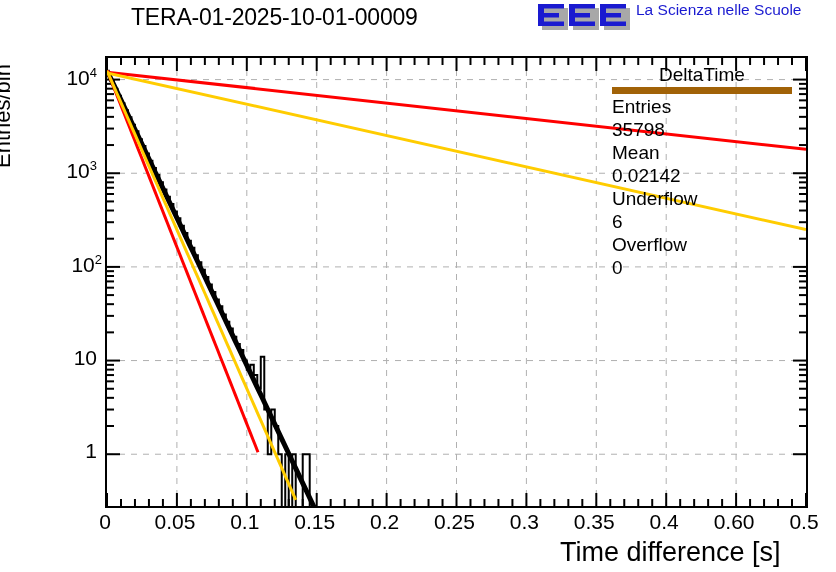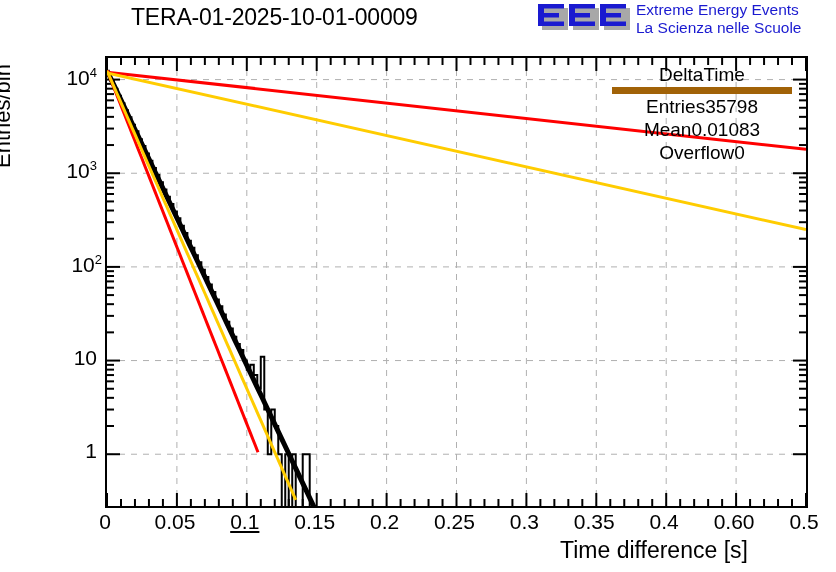--- a/index.html
+++ b/index.html
@@ -85,21 +85,21 @@
     top: 168px;
     transform: rotate(-90deg);
     transform-origin: left top;
     font-size: 22px;
     white-space: nowrap;
   }
   .xlabel {
     position: absolute;
     left: 560px;
     top: 537px;
-    font-size: 23px;
+    font-size: 27px;
     white-space: nowrap;
   }
   .ytick-label {
     position: absolute;
     right: 0;
     font-size: 21px;
     text-align: right;
     white-space: nowrap;
     line-height: 1;
   }
@@ -124,23 +124,24 @@
     z-index: 6;
   }
   .stats-title {
     text-align: center;
     border-bottom: 7px solid #a16207;
     padding-bottom: 1px;
     margin-bottom: 1px;
   }
   .stats-row {
     display: flex;
-    justify-content: center;
+    justify-content: space-between;
     line-height: 23px;
     white-space: nowrap;
+    flex-direction: column;
   }
   .stats-row .k { }
   .stats-row .v { }
 </style>
 </head>
 <body>
 
 <div id="root">
 
   <div class="plot-title">TERA-01-2025-10-01-00009</div>
@@ -161,40 +162,39 @@
         <rect x="31" y="1" width="26" height="4.5"></rect>
         <rect x="31" y="10" width="21" height="4.5"></rect>
         <rect x="31" y="18.5" width="26" height="4.5"></rect>
         <rect x="62" y="1" width="6" height="22"></rect>
         <rect x="62" y="1" width="26" height="4.5"></rect>
         <rect x="62" y="10" width="21" height="4.5"></rect>
         <rect x="62" y="18.5" width="26" height="4.5"></rect>
       </g>
     </svg>
     <div class="eee-text">
-      <span>Extreme Energy Events</span>
       <span class="l2">La Scienza nelle Scuole</span>
     </div>
   </div>
 
   <div class="ylabel">Entries/bin</div>
 
   <div class="xlabel">Time difference [s]</div>
 
   <div id="ytick-holder">
       <div class="ytick-label" style="width: 96px; left: 1px; top: 440.221px;">1</div>
       <div class="ytick-label" style="width: 96px; left: 1px; top: 346.562px;">10</div>
       <div class="ytick-label" style="width: 96px; left: 6px; top: 252.902px;">10<sup>2</sup></div>
       <div class="ytick-label" style="width: 96px; left: 1px; top: 159.243px;">10<sup>3</sup></div>
       <div class="ytick-label" style="width: 96px; left: 1px; top: 65.5837px;">10<sup>4</sup></div>
     </div>
   <div id="xtick-holder">
       <div class="xtick-label" style="left: 105px;">0</div>
       <div class="xtick-label" style="left: 174.9px;">0.05</div>
-      <div class="xtick-label" style="left: 244.8px; text-decoration: underline;">0.1</div>
+      <div class="xtick-label" style="left: 244.8px;">0.1</div>
       <div class="xtick-label" style="left: 314.7px;">0.15</div>
       <div class="xtick-label" style="left: 384.6px;">0.2</div>
       <div class="xtick-label" style="left: 454.5px;">0.25</div>
       <div class="xtick-label" style="left: 524.4px;">0.3</div>
       <div class="xtick-label" style="left: 594.3px;">0.35</div>
       <div class="xtick-label" style="left: 664.2px; text-align: right;">0.4</div>
       <div class="xtick-label" style="left: 734.1px;">0.60</div>
       <div class="xtick-label" style="left: 804px;">0.5</div>
     </div>
 
@@ -407,21 +407,25 @@
 
   <div class="stats">
     <div class="stats-title">DeltaTime</div>
     <div id="stats-rows">
         <div class="stats-row">
           <span class="k">Entries</span>
           <span class="v">35798</span>
         </div>
         <div class="stats-row">
           <span class="k">Mean</span>
-          <span class="v">0.01083</span>
+          <span class="v">0.02142</span>
+        </div>
+        <div class="stats-row">
+          <span class="k">Underflow</span>
+          <span class="v">6</span>
         </div>
         <div class="stats-row">
           <span class="k">Overflow</span>
           <span class="v">0</span>
         </div>
       </div>
   </div>
 
 </div>
 

